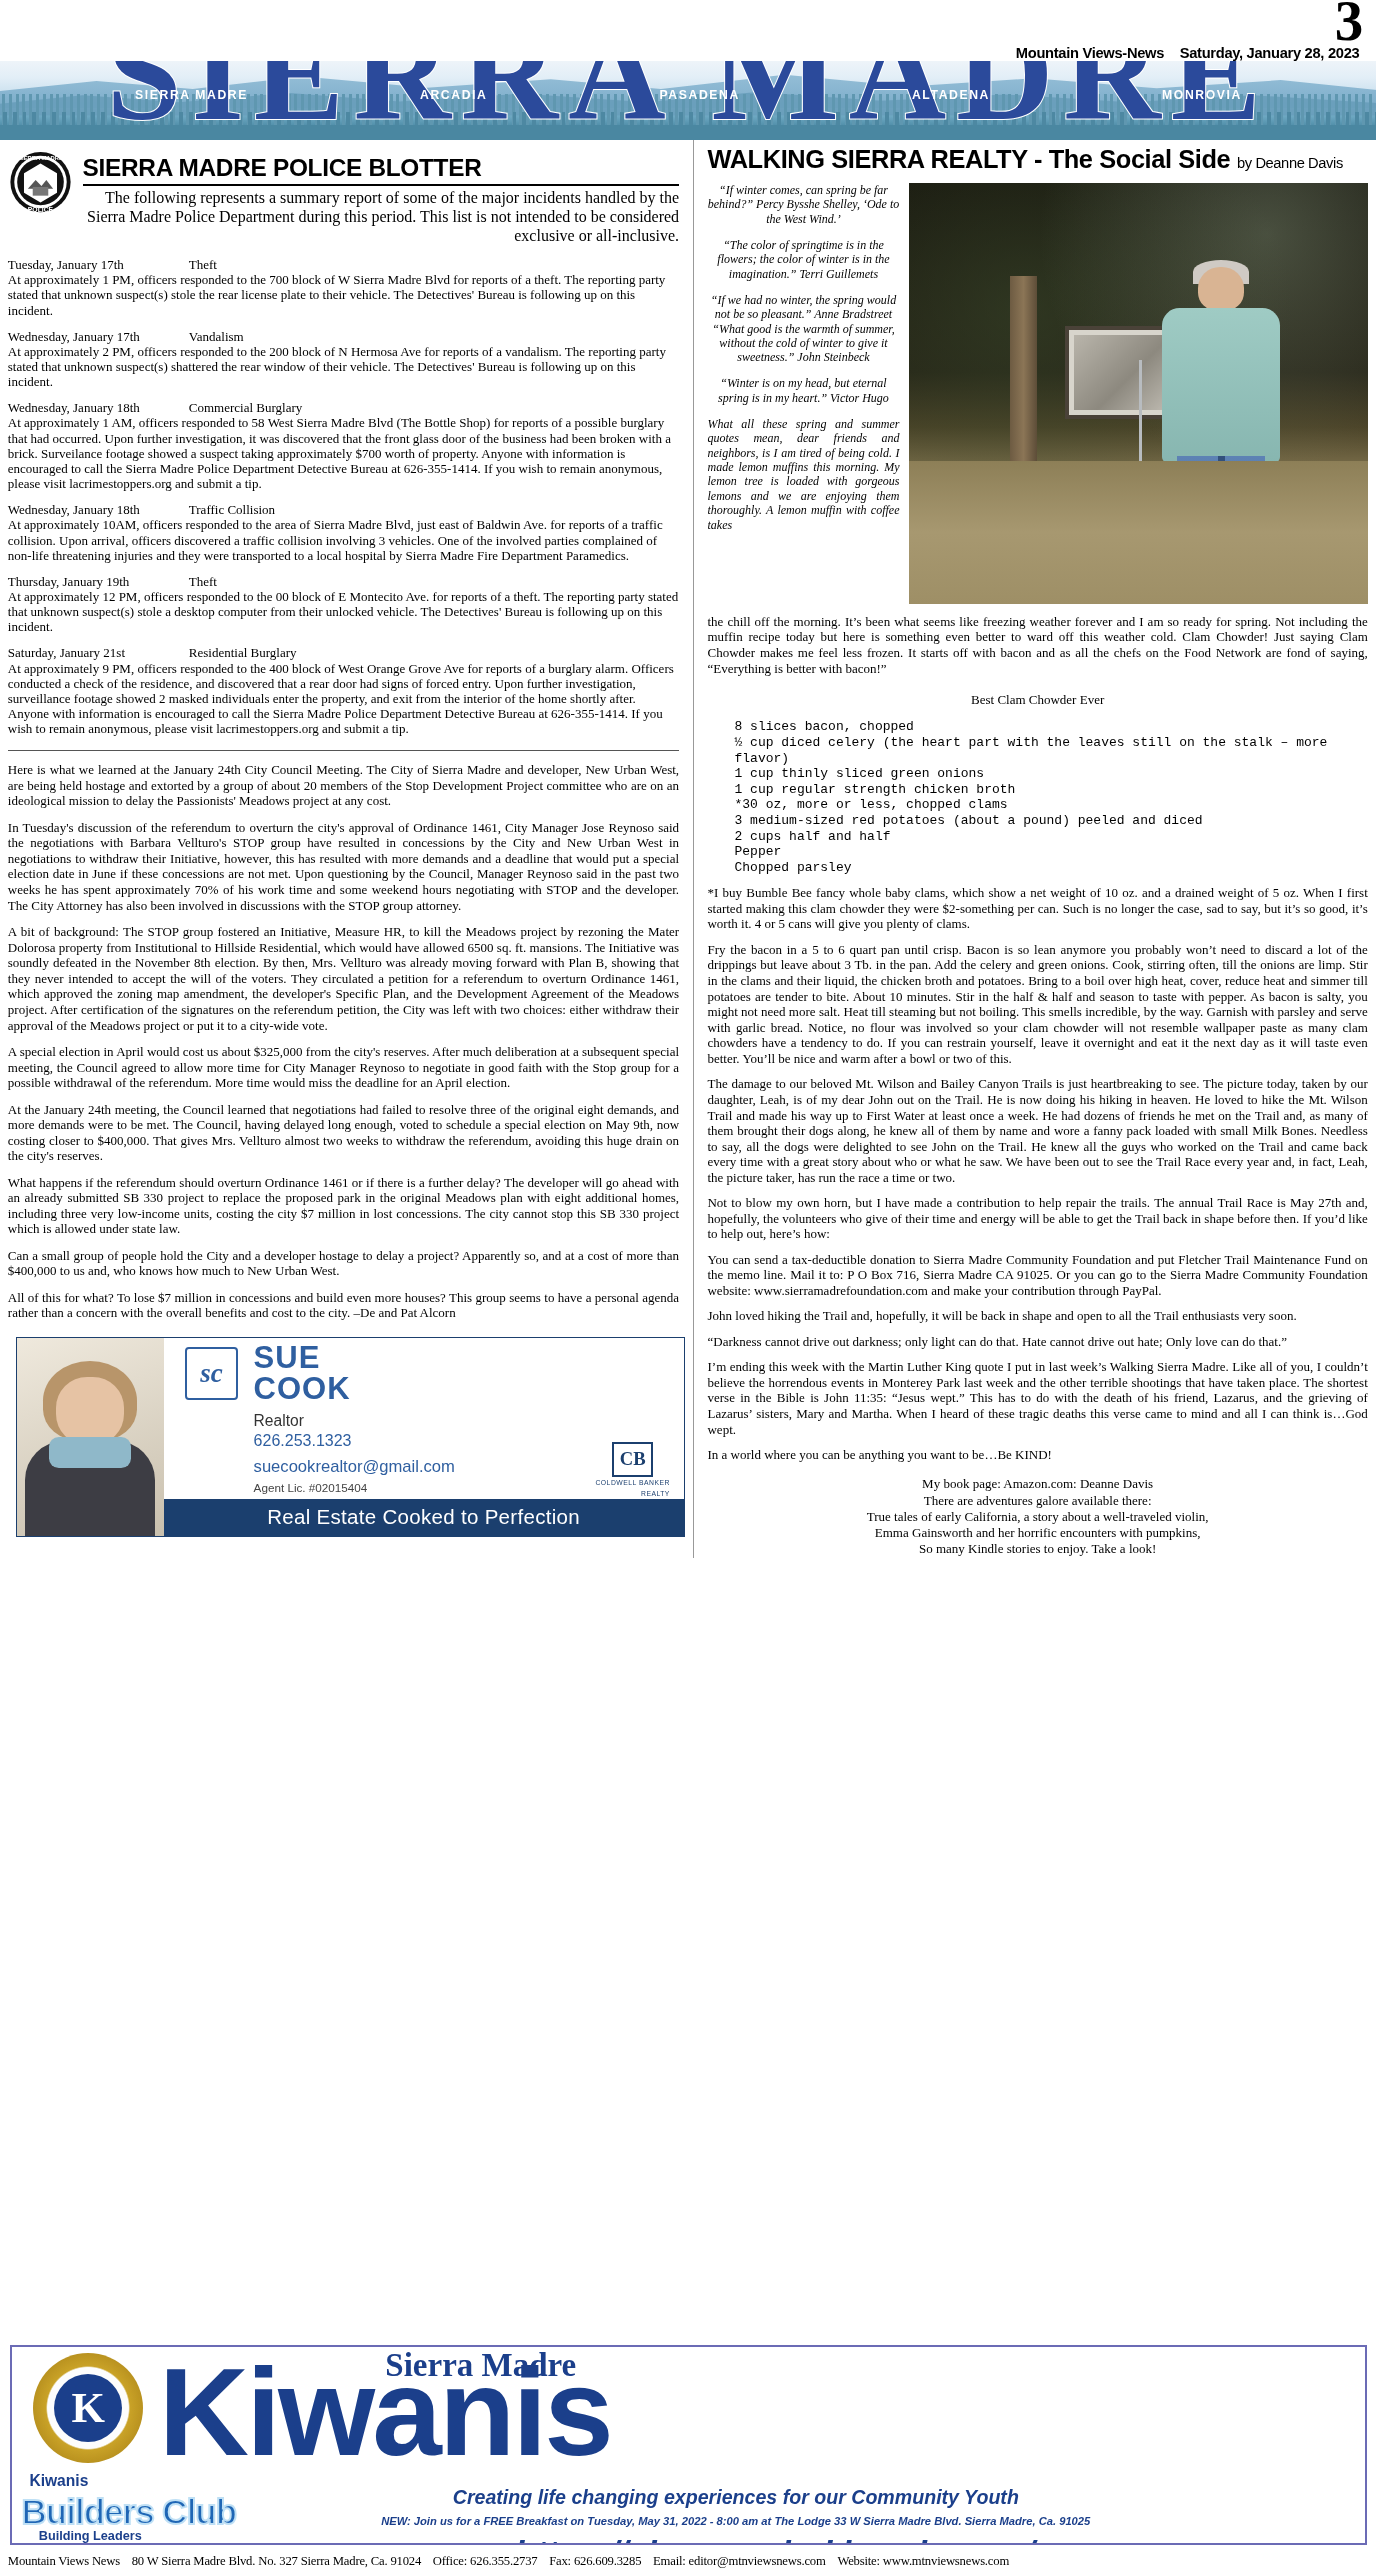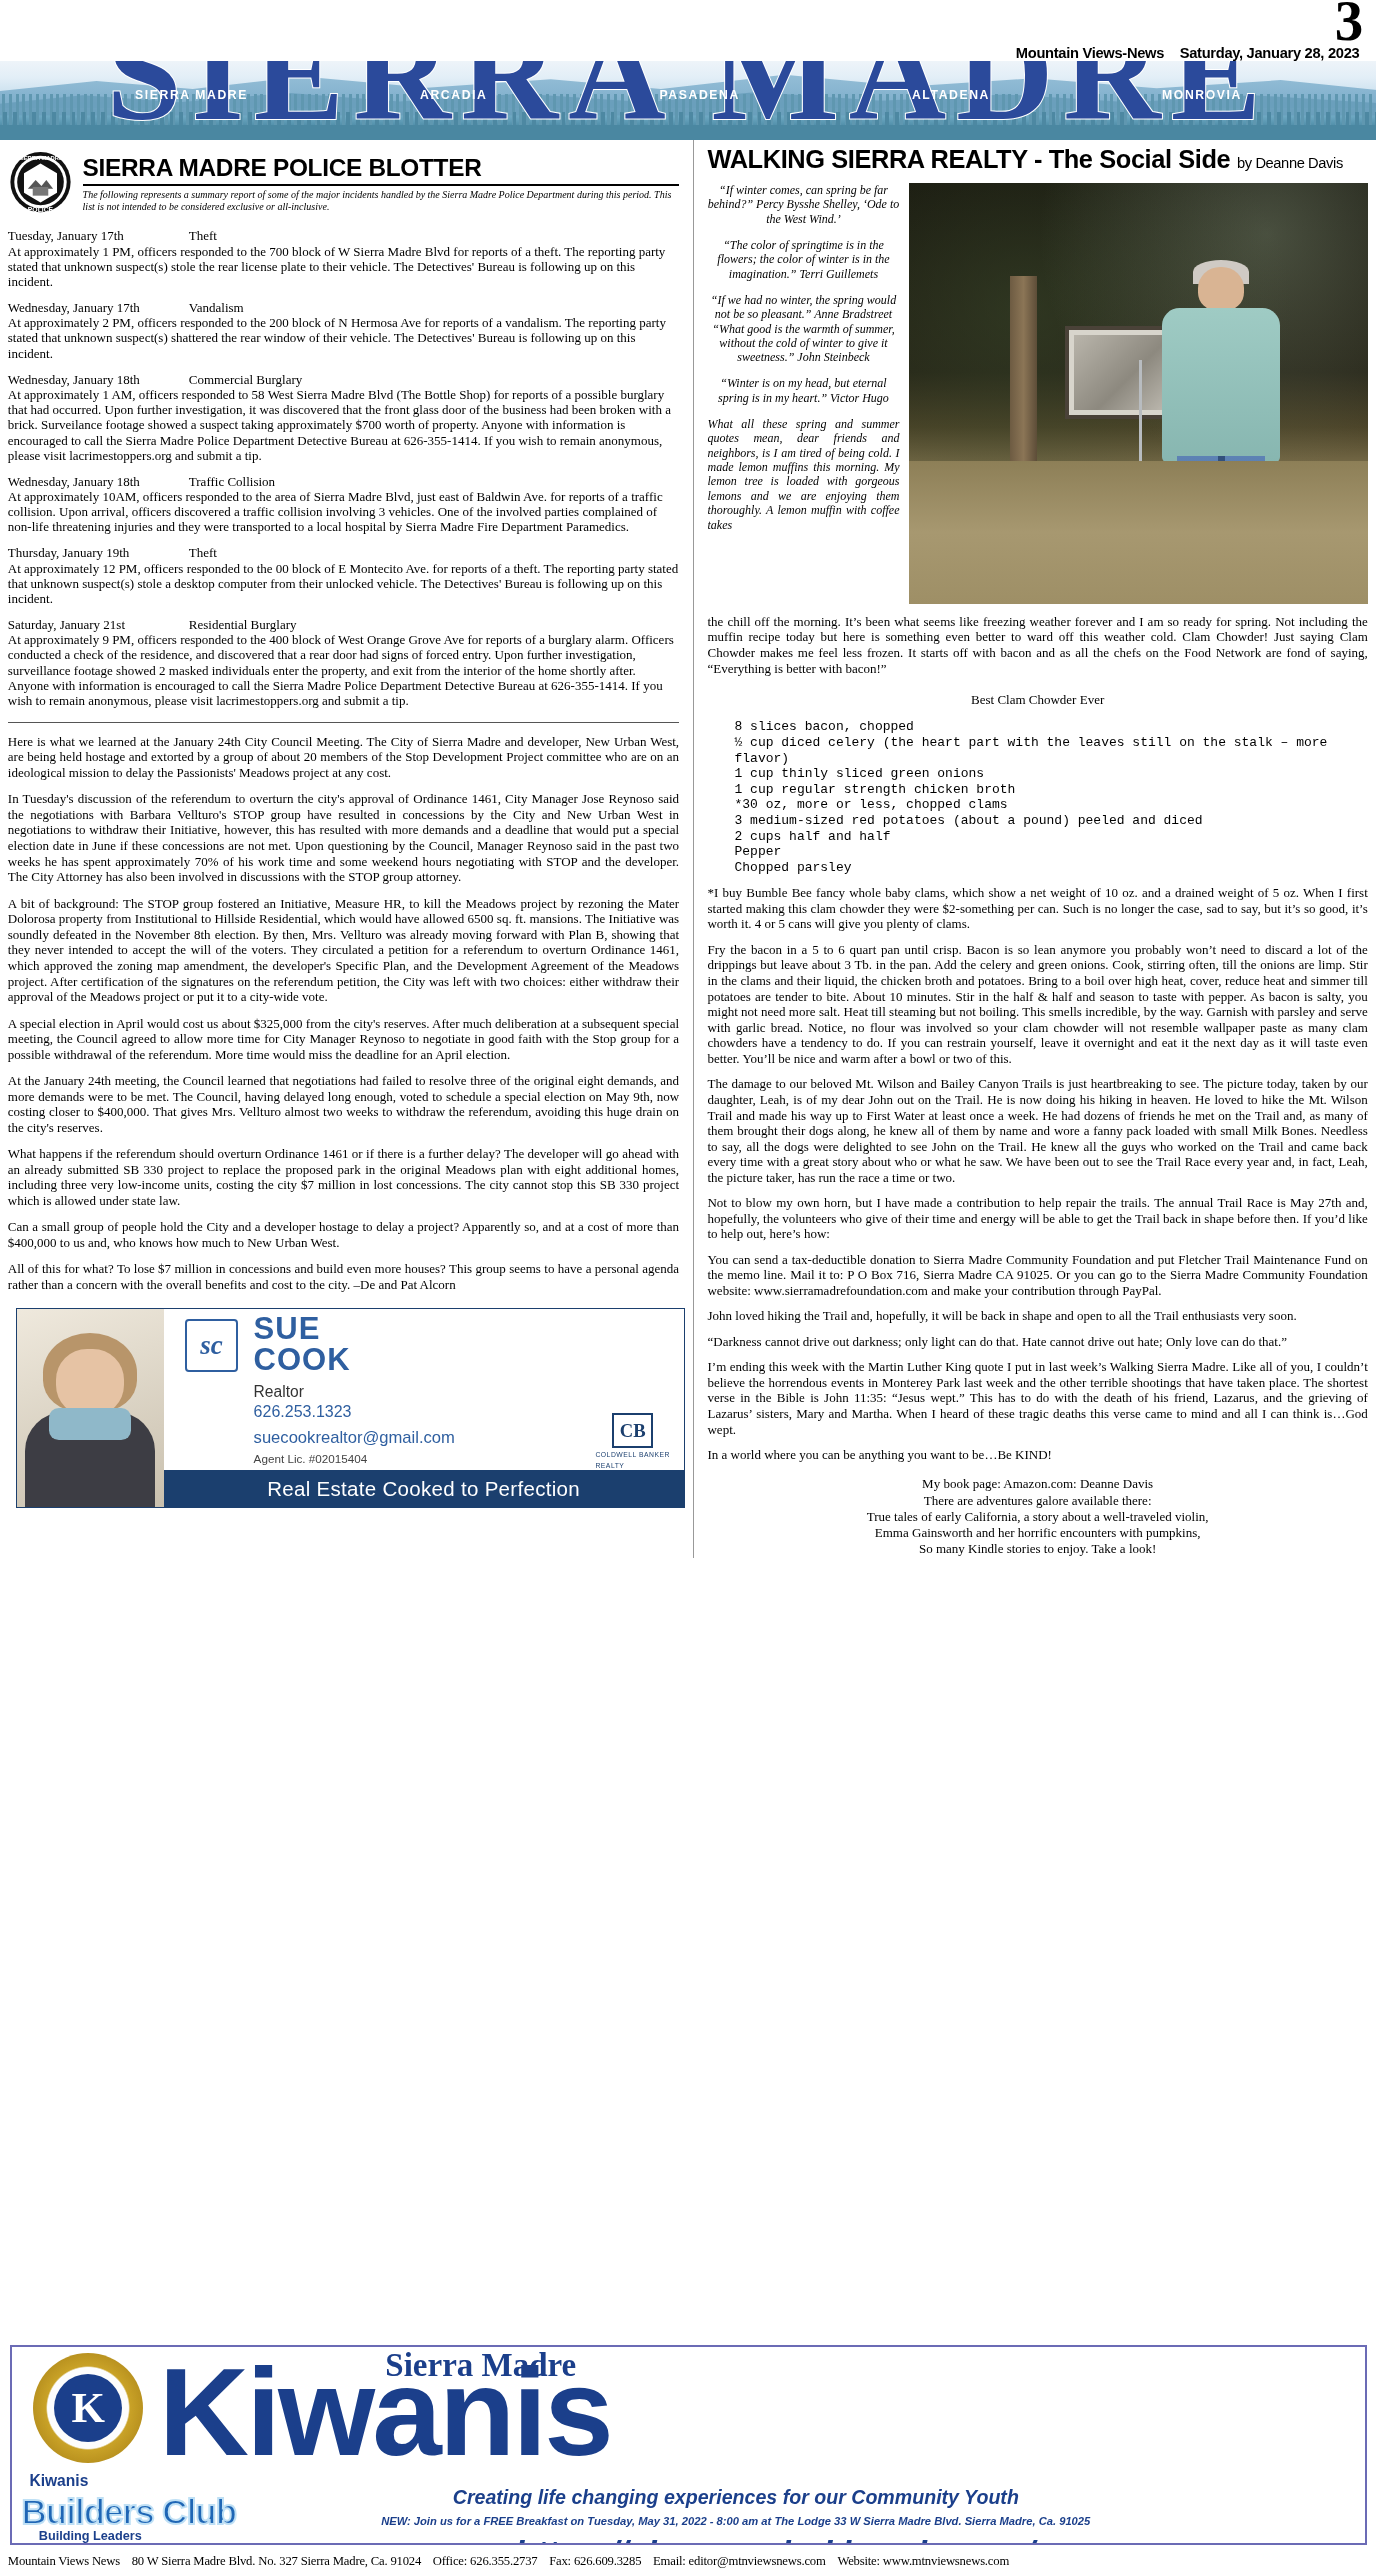--- a/index.html
+++ b/index.html
@@ -103,21 +103,21 @@
   }
   .blotter-head-wrap { display:flex; gap:9.8px; align-items:flex-start; margin-top:5.9px;}
   .badge {
     width:65px; height:68px; flex:0 0 65px; margin-top:3.9px; position:relative;
   }
   .badge svg { display:block; }
   .blotter-right { flex:1; }
   .rule-under { border-bottom:2.4px solid #000; margin-top:2px; }
   .blotter-intro {
     font-family:"Liberation Serif", serif;
-    font-style:italic; font-size:10px; line-height:1.18; margin-top:3.9px;
+    font-size:16px; line-height:1.18; margin-top:3.9px;text-align:right;
   }
   .entry { margin-top:10.8px; font-size:13px; line-height:1.17; }
   .entry .hdr { display:block; }
   .entry .hdr .date { display:inline-block; min-width:181px; }
   .entry p { margin:0; text-align:left; }
 
   hr.thin { border:none; border-top:1px solid #555; margin:13.7px 0 0 0; }
 
   h2.letterhead {
     font-family:"Liberation Sans", sans-serif;
@@ -200,21 +200,21 @@
     font-size:31px; color:#2f5fa0; line-height:1.0; letter-spacing:1px;
   }
   .sue-realtor { position:absolute; left:90px; top:74px;
       font-family:"Liberation Sans", sans-serif; font-size:15.6px; color:#333; }
   .sue-phone { position:absolute; left:90px; top:94px;
       font-family:"Liberation Sans", sans-serif; font-size:16px; color:#2f5fa0; }
   .sue-email { position:absolute; left:90px; top:119px;
       font-family:"Liberation Sans", sans-serif; font-size:16.6px; color:#2f5fa0; }
   .sue-lic { position:absolute; left:90px; top:143px;
       font-family:"Liberation Sans", sans-serif; font-size:11.7px; color:#444; }
-  .sue-cb { position:absolute; right:13.7px; bottom:37px; text-align:left; }
+  .sue-cb { position:absolute; right:13.7px; bottom:37px; text-align:right; }
   .cb-box { width:41px; height:35px; border:2px solid #1b3f6e; margin:0 auto;
       display:flex; align-items:center; justify-content:center; color:#1b3f6e;
       font-family:"Liberation Serif", serif; font-size:18.6px; font-weight:bold; }
   .cb-txt { font-family:"Liberation Sans", sans-serif; font-size:6.8px; color:#1b3f6e;
       letter-spacing:0.5px; margin-top:2.9px; line-height:1.2; }
   .sue-band {
     position:absolute; left:0; right:0; bottom:0; height:37px; background:#1b3f6e;
     color:#fff; font-family:"Liberation Sans", sans-serif; font-size:20.5px;
     display:flex; align-items:center; justify-content:center; letter-spacing:0.3px;
   }

